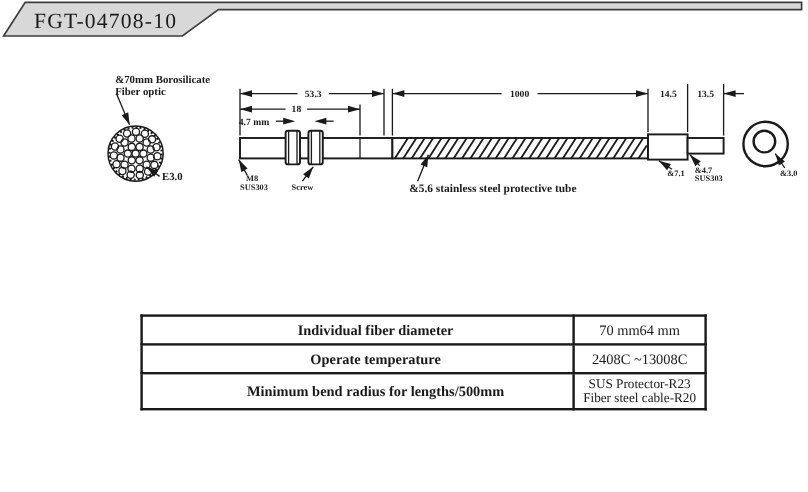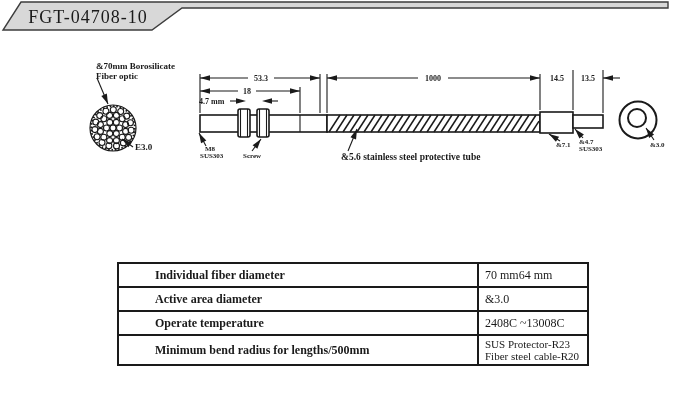--- a/index.html
+++ b/index.html
@@ -1,17 +1,17 @@
 <!DOCTYPE html>
 <html><head>
 <meta charset="utf-8">
 <style>
   html,body{margin:0;padding:0;background:#fff;}
   .page{position:relative;width:673px;height:410px;background:#ffffff;overflow:hidden;
-        font-family:"Liberation Serif",serif;color:#1a1a1a;}
+        font-family:"Liberation Serif",serif;color:#1a1a1a;text-align:center;}
   svg{position:absolute;left:0;top:0;}
   svg text{fill:#1a1a1a;}
   .title-txt{font:400 18px "Liberation Serif",serif;letter-spacing:1px;}
   .lbl{font:bold 9px "Liberation Serif",serif;}
   .lbl-lg{font:bold 9.5px "Liberation Serif",serif;}
   .lbl-sm{font:bold 7px "Liberation Serif",serif;}
   .dim{font:bold 8px "Liberation Serif",serif;}
   .ln{stroke:#1a1a1a;stroke-width:1.1;fill:none;}
   .body-ln{stroke:#1a1a1a;stroke-width:1.6;fill:#ffffff;}
   .ah{fill:#1a1a1a;stroke:none;}
@@ -206,24 +206,20 @@
     </g>
   </svg>
 
   <table class="spec">
     <tbody>
       <tr>
         <td class="c1">Individual fiber diameter</td>
         <td class="c2">70 mm64 mm</td>
       </tr>
       <tr>
-        <td class="c1">Active area diameter</td>
-        <td class="c2">&amp;3.0</td>
-      </tr>
-      <tr>
         <td class="c1">Operate temperature</td>
         <td class="c2">2408C ~13008C</td>
       </tr>
       <tr class="tall">
         <td class="c1">Minimum bend radius for lengths/500mm</td>
         <td class="c2">
           <div>SUS Protector-R23</div>
           <div>Fiber steel cable-R20</div>
         </td>
       </tr>

